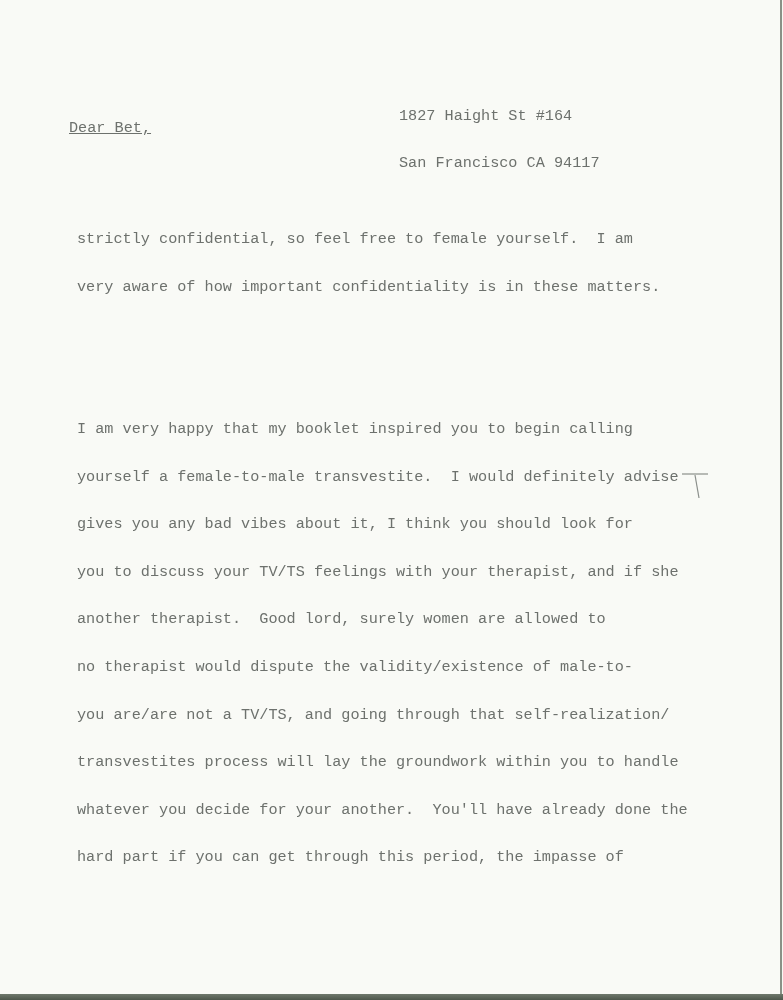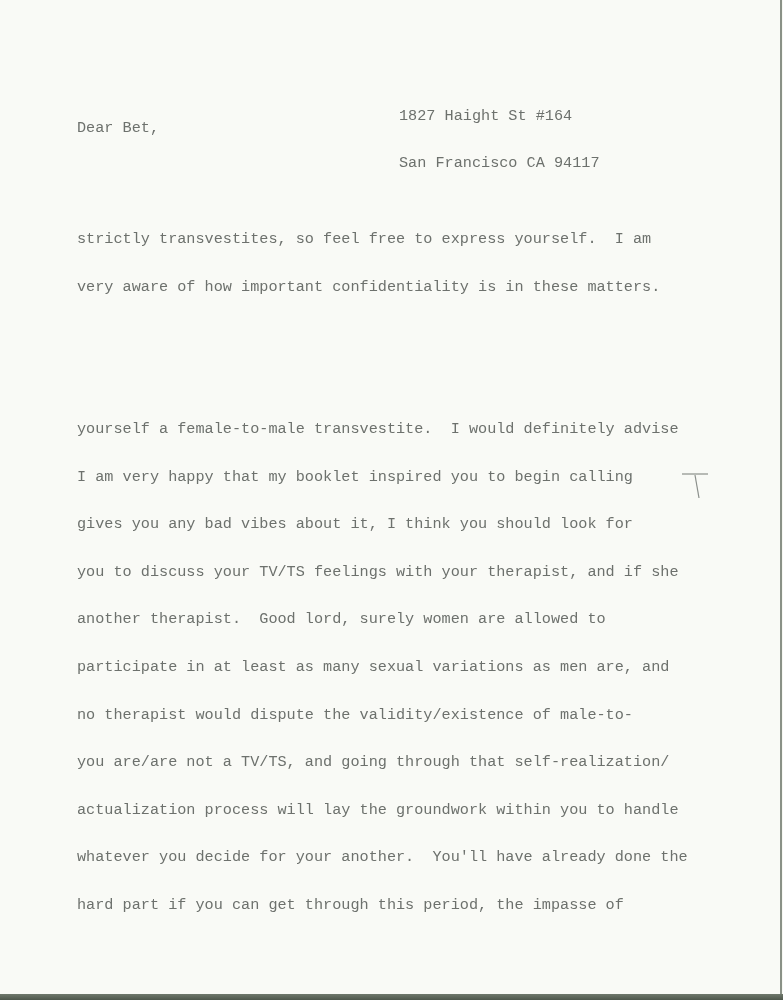--- a/index.html
+++ b/index.html
@@ -39,22 +39,23 @@
       letter-spacing: 0;
       margin: 0;
     }
     .address {
       position: absolute;
       left: 399px;
       top: 77px;
     }
     .salutation {
       position: absolute;
-      left: 77px;
+      left: 69px;
       top: 121px;
+      text-decoration: underline;
     }
     .body-text {
       position: absolute;
       left: 77px;
       top: 153px;
     }
     .para {
       display: block;
       margin-bottom: 15.85px;
     }
@@ -75,34 +76,33 @@
   <div class="typed address">
     <span class="line">1827 Haight St #164</span>
     <span class="line">San Francisco CA 94117</span>
   </div>
 
   <div class="typed salutation">Dear Bet,</div>
 
   <div class="typed body-text">
 
     <span class="para">
-      <span class="line">strictly transvestites, so feel free to express yourself.  I am</span>
+      <span class="line">strictly confidential, so feel free to female yourself.  I am</span>
       <span class="line">very aware of how important confidentiality is in these matters.</span>
     </span>
 
     <span class="para">
+      <span class="line">I am very happy that my booklet inspired you to begin calling</span>
       <span class="line">yourself a female-to-male transvestite.  I would definitely advise</span>
-      <span class="line">I am very happy that my booklet inspired you to begin calling</span>
       <span class="line">gives you any bad vibes about it, I think you should look for</span>
       <span class="line">you to discuss your TV/TS feelings with your therapist, and if she</span>
       <span class="line">another therapist.  Good lord, surely women are allowed to</span>
-      <span class="line">participate in at least as many sexual variations as men are, and</span>
       <span class="line">no therapist would dispute the validity/existence of male-to-</span>
       <span class="line">you are/are not a TV/TS, and going through that self-realization/</span>
-      <span class="line">actualization process will lay the groundwork within you to handle</span>
+      <span class="line">transvestites process will lay the groundwork within you to handle</span>
       <span class="line">whatever you decide for your another.  You'll have already done the</span>
       <span class="line">hard part if you can get through this period, the impasse of</span>
       
       
       
       
     </span>
 
     
 

